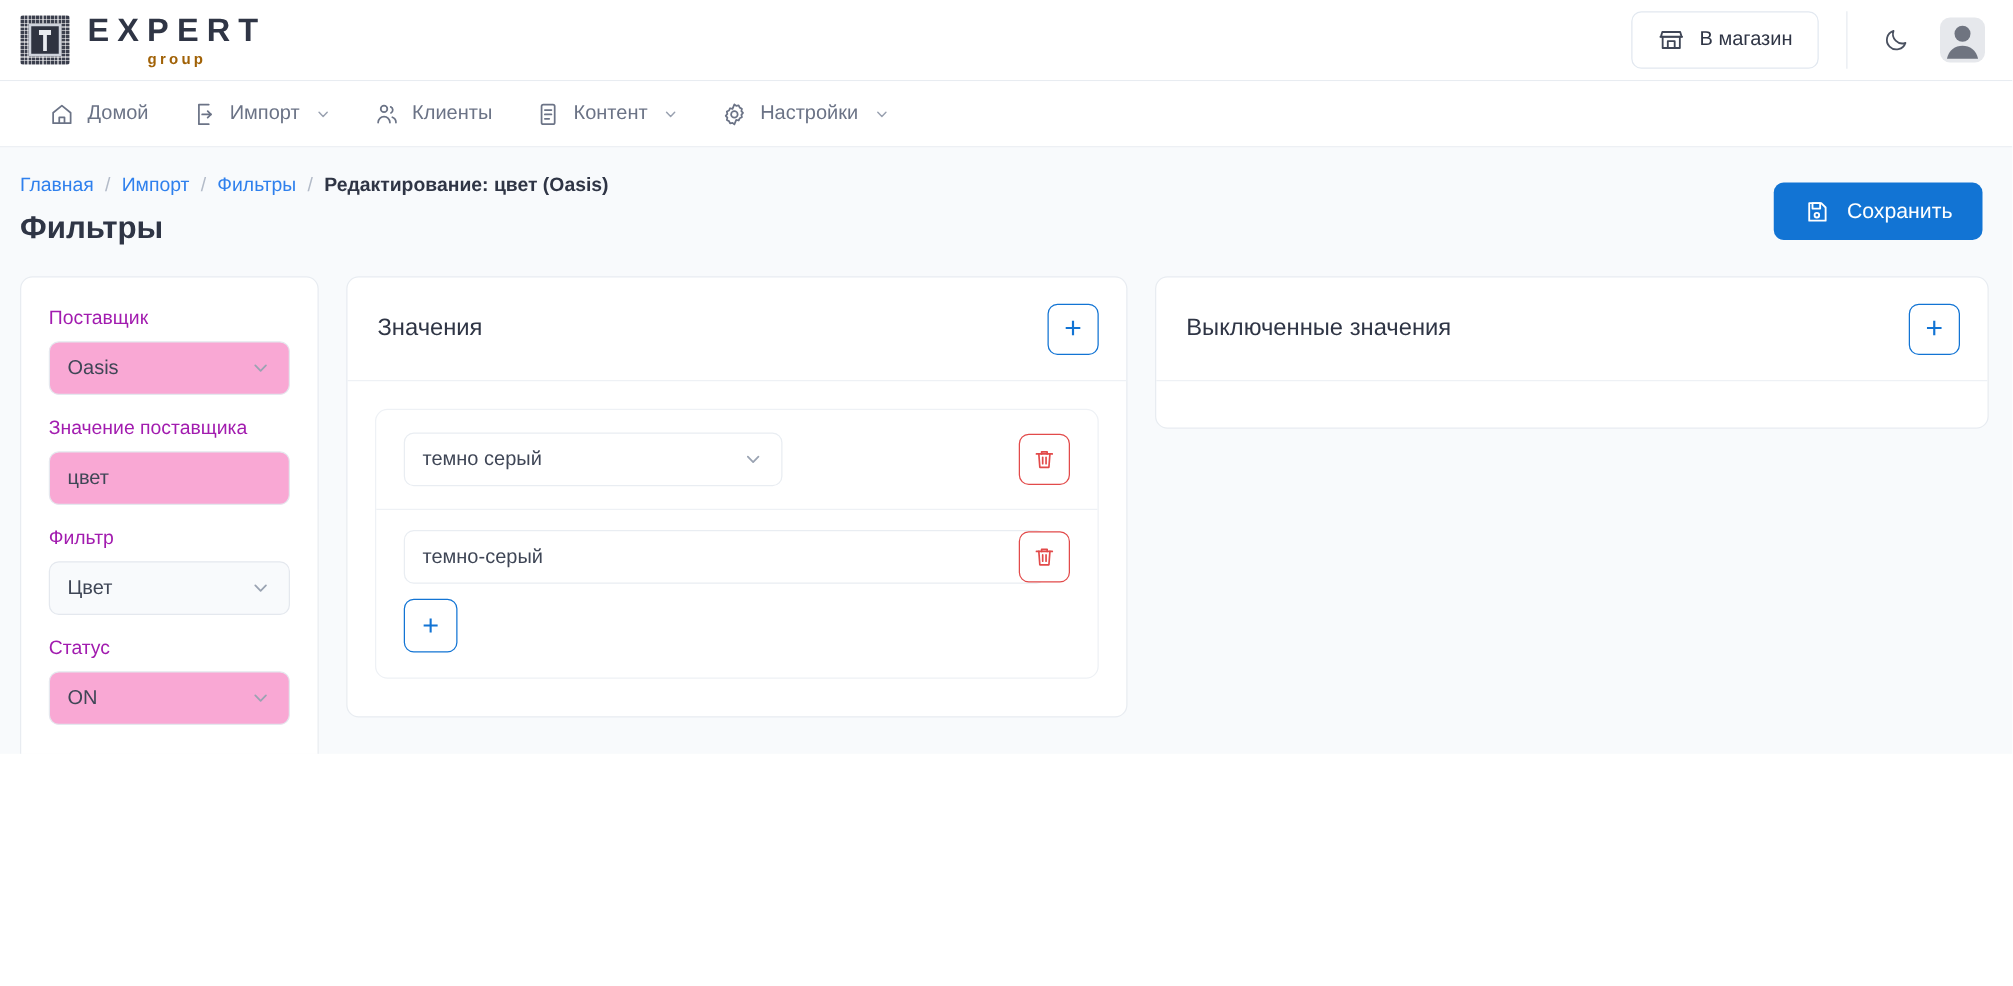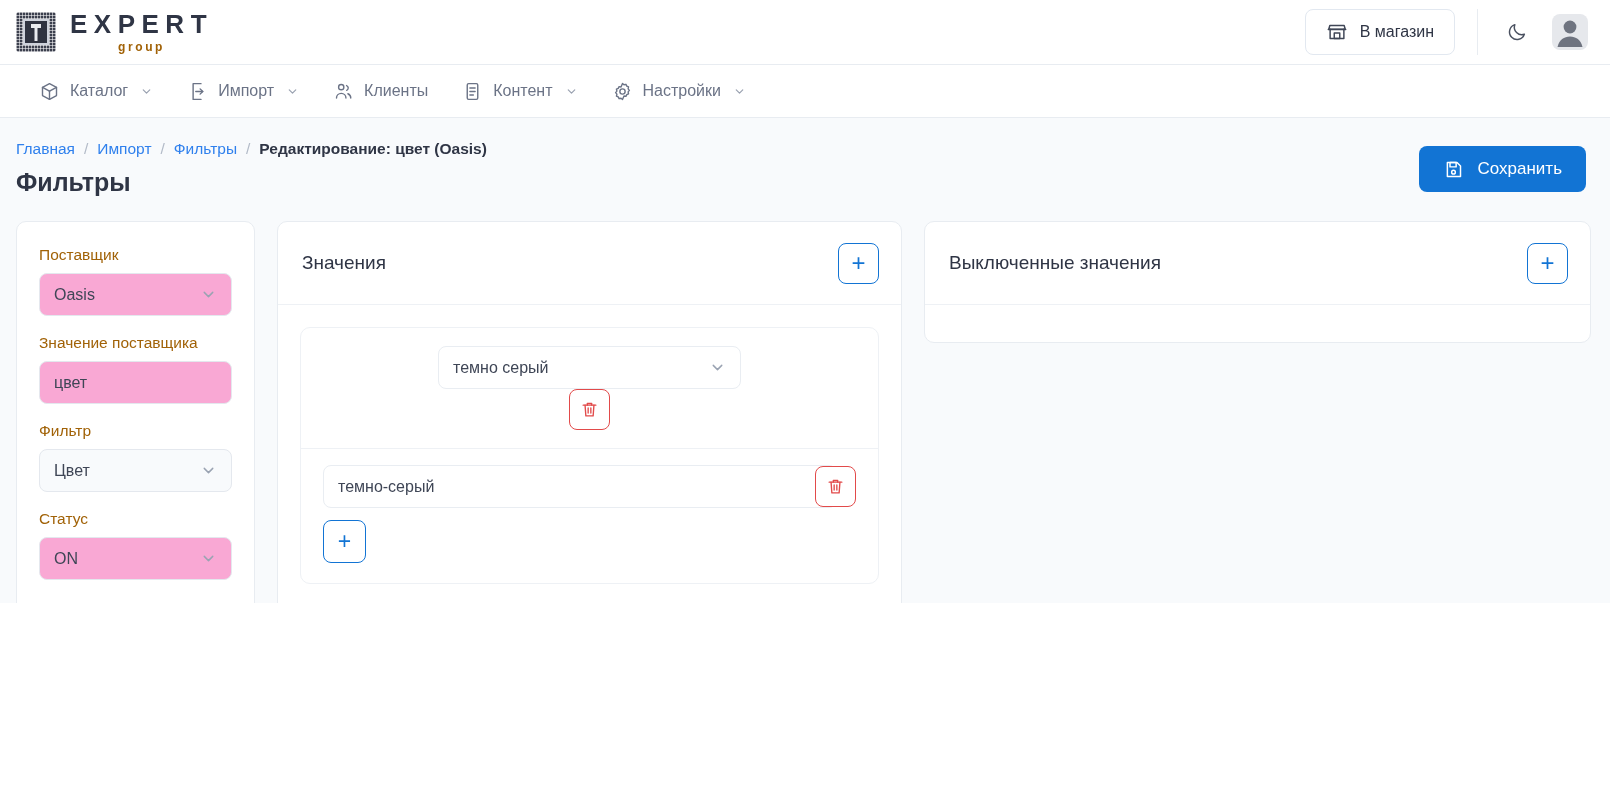--- a/index.html
+++ b/index.html
@@ -92,21 +92,21 @@
     font-size:17px; cursor:pointer;
   }
 
   
   .cols { display:flex; align-items:flex-start; gap: 22px; margin-top: 24px; }
   .card { background:#fff; border:1px solid #e8ecf1; border-radius:10px; }
 
   .sidebar { width: 239px; flex:0 0 239px; overflow:hidden; }
   .sidebar-body { padding: 24px 22px 30px 22px; }
   .field + .field { margin-top: 18px; }
-  .field-label { font-size:15.5px; color:#a16207; margin-bottom:9px; }
+  .field-label { font-size:15.5px; color:#a21caf; margin-bottom:9px; }
   .control {
     height: 43px; width:100%;
     border:1px solid #e4e8ee; border-radius:8px; background:#f9a8d4;
     display:flex; align-items:center; padding: 0 14px;
     font-size:16px; color:#3f4656; cursor:pointer;
   }
   .control.muted { background:#f8fafc; }
   .control .val { flex:1 1 auto; }
   .control .chev { color:#9aa3b2; }
   .sidebar-foot { border-top:1px solid #e8ecf1; background:#f8fafc; padding: 20px 22px; border-radius: 0 0 10px 10px; }
@@ -128,21 +128,21 @@
     margin-left:auto;
     width:41px; height:41px; border-radius:8px;
     border:1.5px solid #1274d4; background:#fff; color:#1274d4;
     display:flex; align-items:center; justify-content:center;
     font-size:24px; line-height:1; cursor:pointer;
   }
   .panel-body { padding: 22px 22px 30px 22px; }
   .panel-body.empty { min-height: 37px; padding: 0; }
 
   .value-group { border:1px solid #eef1f5; border-radius:10px; }
-  .value-row { display:flex; align-items:center; padding: 18px 22px; flex-direction: column; }
+  .value-row { display:flex; align-items:center; padding: 18px 22px; }
   .value-select {
     width: 303px; height:43px;
     border:1px solid #e9edf2; border-radius:8px; background:#fff;
     display:flex; align-items:center; padding: 0 14px;
     font-size:16px; color:#3f4656; cursor:pointer;
   }
   .value-select .val { flex:1 1 auto; }
   .value-select .chev { color:#9aa3b2; }
   .btn-trash {
     width:41px; height:41px; border-radius:8px;
@@ -212,36 +212,30 @@
           <path d="M5.5 33c1.6-7 6.6-10.4 12.5-10.4S28.9 26 30.5 33z" fill="#6f7480"></path>
         </svg>
       </div>
 
 
     </div>
   </div>
 
   <div class="navbar">
 
-
     <div class="nav-item">
       <span class="ico">
         <svg width="21" height="21" viewBox="0 0 24 24" fill="none" stroke="#6b7386" stroke-width="1.6" stroke-linecap="round" stroke-linejoin="round">
-          <path d="M12 3 20 7.3v9.4L12 21l-8-4.3V7.3z"></path>
-            <path d="M4 7.3 12 11.6l8-4.3"></path>
-            <path d="M12 11.6V21"></path>
-        </svg>
-      </span>
-      <span>Каталог</span>
-      <span class="ico chev">
-        <svg width="13" height="13" viewBox="0 0 24 24" fill="none" stroke="#99a1b0" stroke-width="2.2" stroke-linecap="round" stroke-linejoin="round">
-            <path d="m6 9 6 6 6-6"></path>
-          </svg>
-      </span>
-    </div>
+          <path d="M4 10.5 12 4l8 6.5V20H4z"></path>
+            <path d="M9.6 20v-5.2h4.8V20"></path>
+        </svg>
+      </span>
+      <span>Домой</span>
+    </div>
+
 
     <div class="nav-item">
       <span class="ico">
         <svg width="21" height="21" viewBox="0 0 24 24" fill="none" stroke="#6b7386" stroke-width="1.6" stroke-linecap="round" stroke-linejoin="round">
           <path d="M16 3H7v18h9"></path>
             <path d="M10 12h8"></path>
             <path d="m15 9 3 3-3 3"></path>
         </svg>
       </span>
       <span>Импорт</span>

